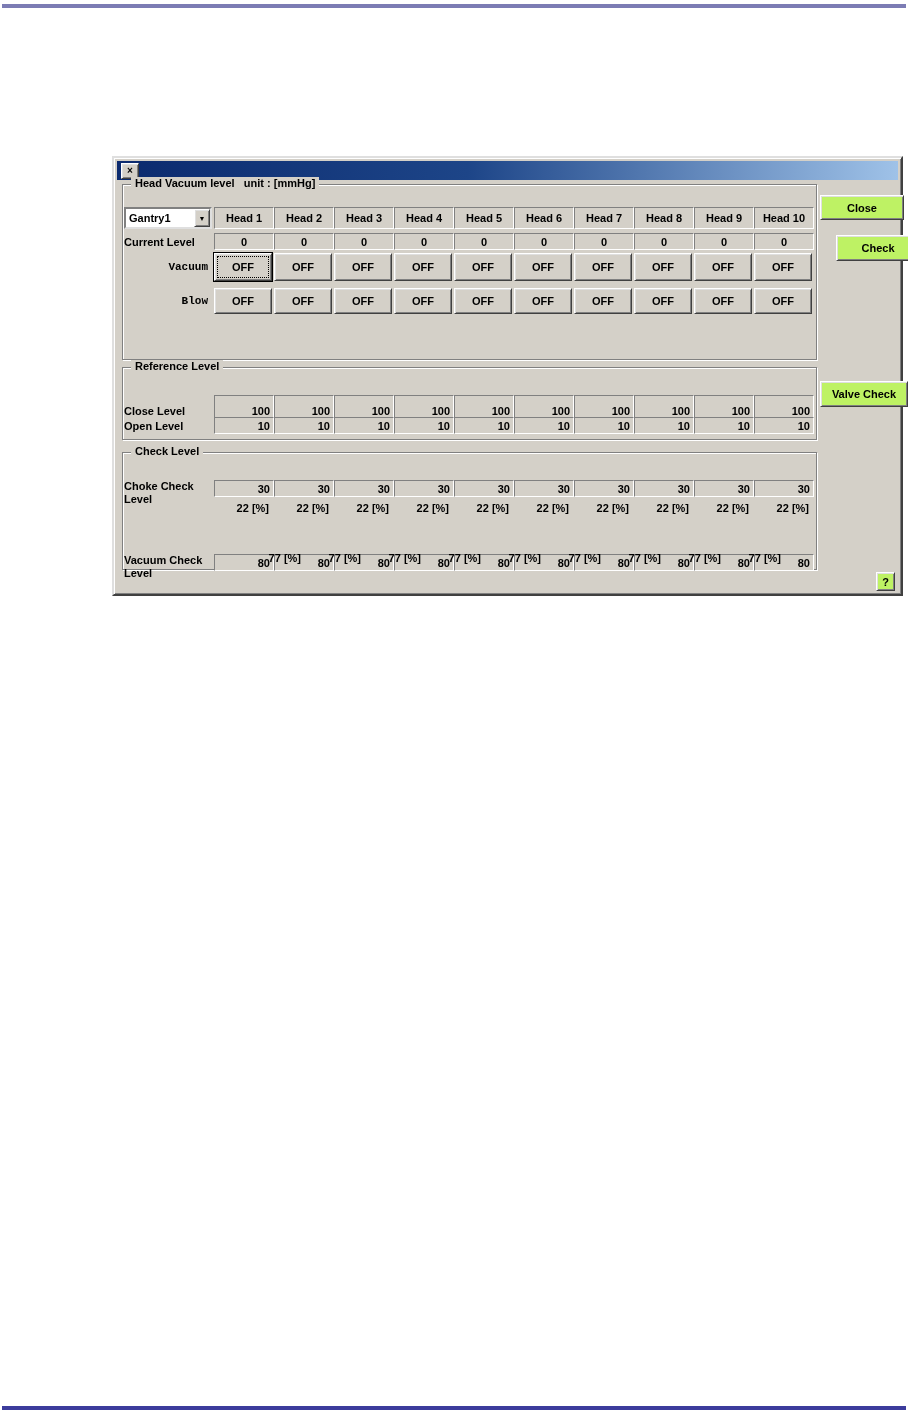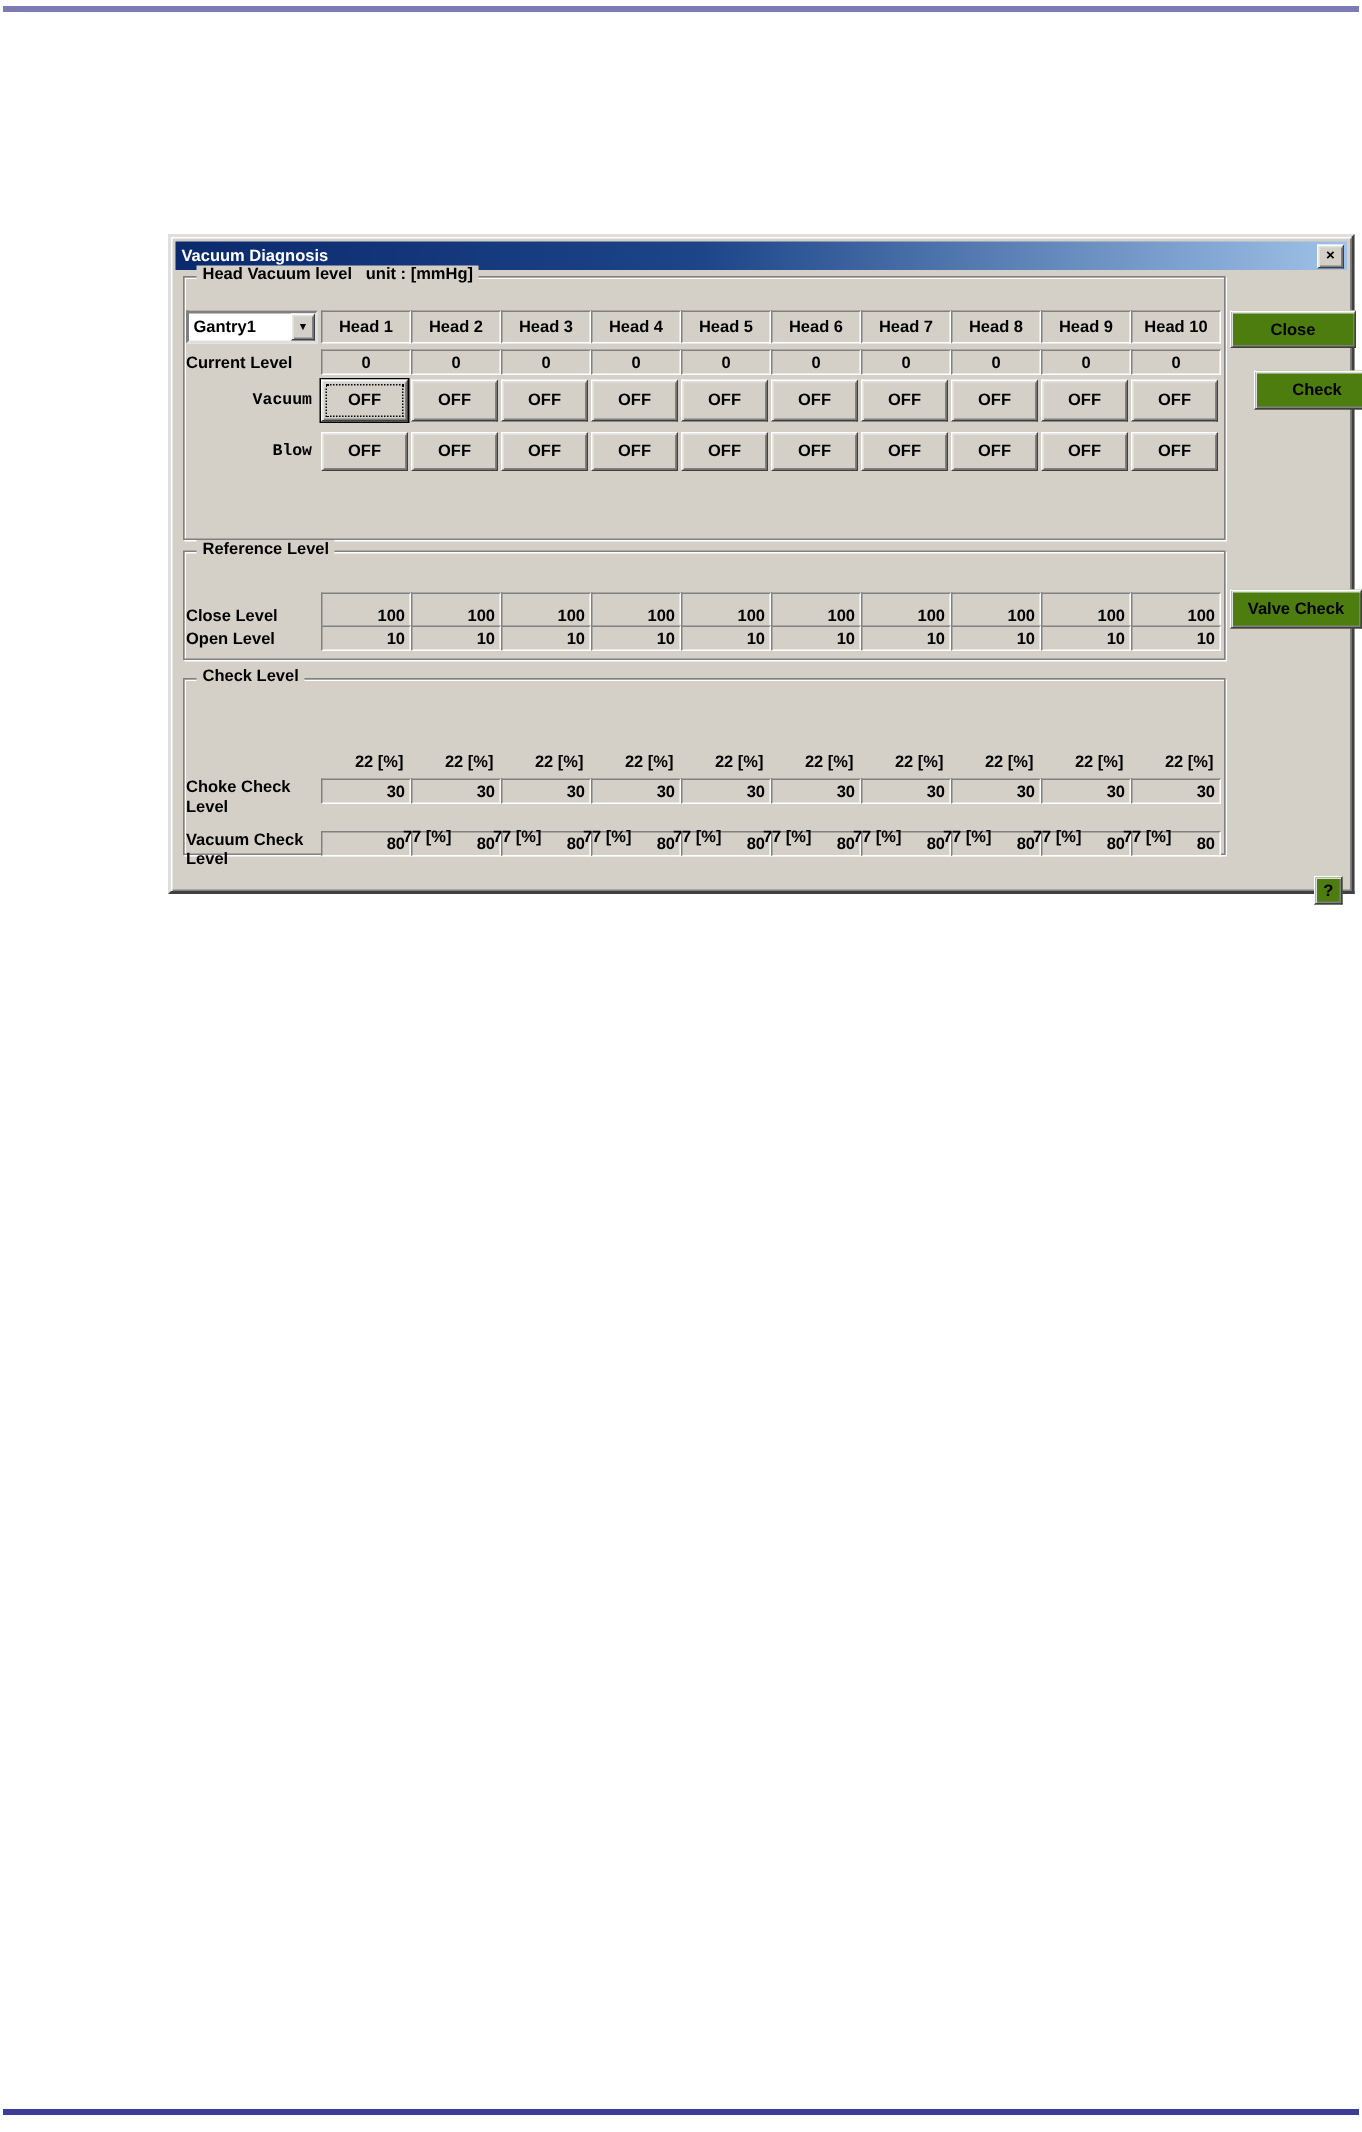--- a/index.html
+++ b/index.html
@@ -87,41 +87,40 @@
   .combo-btn{
     width:16px;height:100%;background:#d4d0c8;flex:none;
     border:1px solid;border-color:#fff #404040 #404040 #fff;
     box-shadow:inset 1px 1px 0 #dfdfdf, inset -1px -1px 0 #808080;
     display:flex;align-items:center;justify-content:center;
     font-size:7px;color:#000;box-sizing:border-box;cursor:default;
   }
 
   
   .push-btn{
-    position:absolute;background:#4d7c0f;box-sizing:border-box;
+    position:absolute;background:#bef264;box-sizing:border-box;
     border:1px solid;border-color:#fff #404040 #404040 #fff;
     box-shadow:inset 1px 1px 0 #dfdfdf, inset -1px -1px 0 #808080;
     display:flex;align-items:center;justify-content:center;
-    font-weight:bold;font-size:11px;cursor:default;margin-top:12px;
+    font-weight:bold;font-size:11px;cursor:default;
   }
   #btn-close{left:706px;top:37px;width:84px;height:25px;}
   #btn-check{left:722px;top:77px;width:84px;height:26px;}
   #btn-valve-check{left:706px;top:223px;width:88px;height:26px;}
   #btn-help{left:762px;top:414px;width:19px;height:19px;}
 </style>
 </head>
 <body>
 
 <div id="top-rule" class="page-rule" style="background: rgb(124, 124, 180);"></div>
 <div id="bottom-rule" class="page-rule" style="background: rgb(60, 60, 156);"></div>
 
 <div class="dialog">
 
   <div class="titlebar" style="background: linear-gradient(to right, rgb(11, 42, 110) 0%, rgb(29, 69, 136) 45%, rgb(159, 194, 232) 100%);">
-    <span class="titlebar-text">Vacuum Diagnosis</span>
     <span class="win-btn">
         <span>×</span>
       </span>
   </div>
 
   <div id="group-head" class="groupbox">
     <span class="legend">Head Vacuum level   unit : [mmHg]</span>
   </div>
   <div id="group-ref" class="groupbox">
     <span class="legend">Reference Level</span>
@@ -230,21 +229,21 @@
         <div class="cell num">10</div>
         <div class="cell num">10</div>
         <div class="cell num">10</div>
         <div class="cell num">10</div>
         <div class="cell num">10</div>
         <div class="cell num">10</div>
         <div class="cell num">10</div>
       </div>
   </div>
 
-  <div class="row" style="top:322px;height:17px;margin-top:39px;">
+  <div class="row" style="top:322px;height:17px;">
     <div class="row-label top">Choke Check Level</div>
     <div class="cells">
 
     <div class="cell num">30</div>
         <div class="cell num">30</div>
         <div class="cell num">30</div>
         <div class="cell num">30</div>
         <div class="cell num">30</div>
         <div class="cell num">30</div>
         <div class="cell num">30</div>

